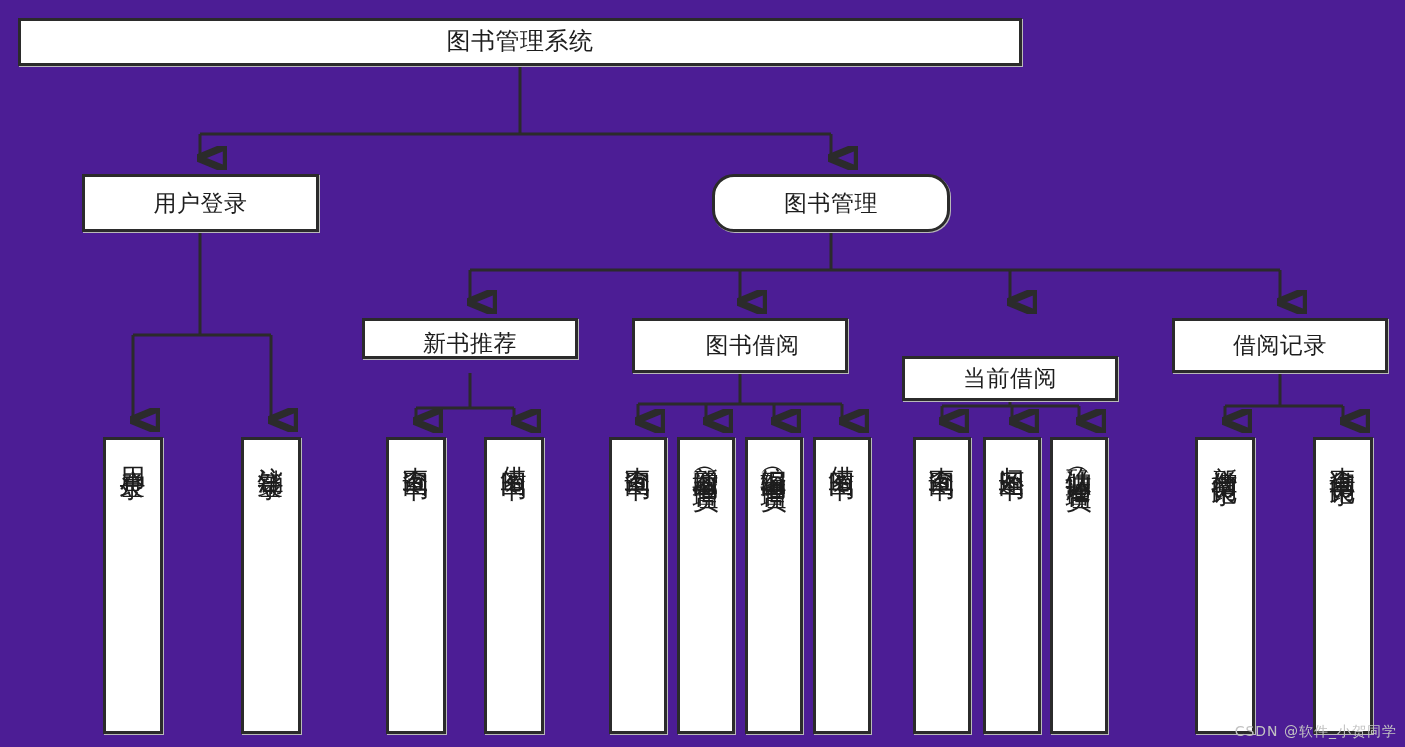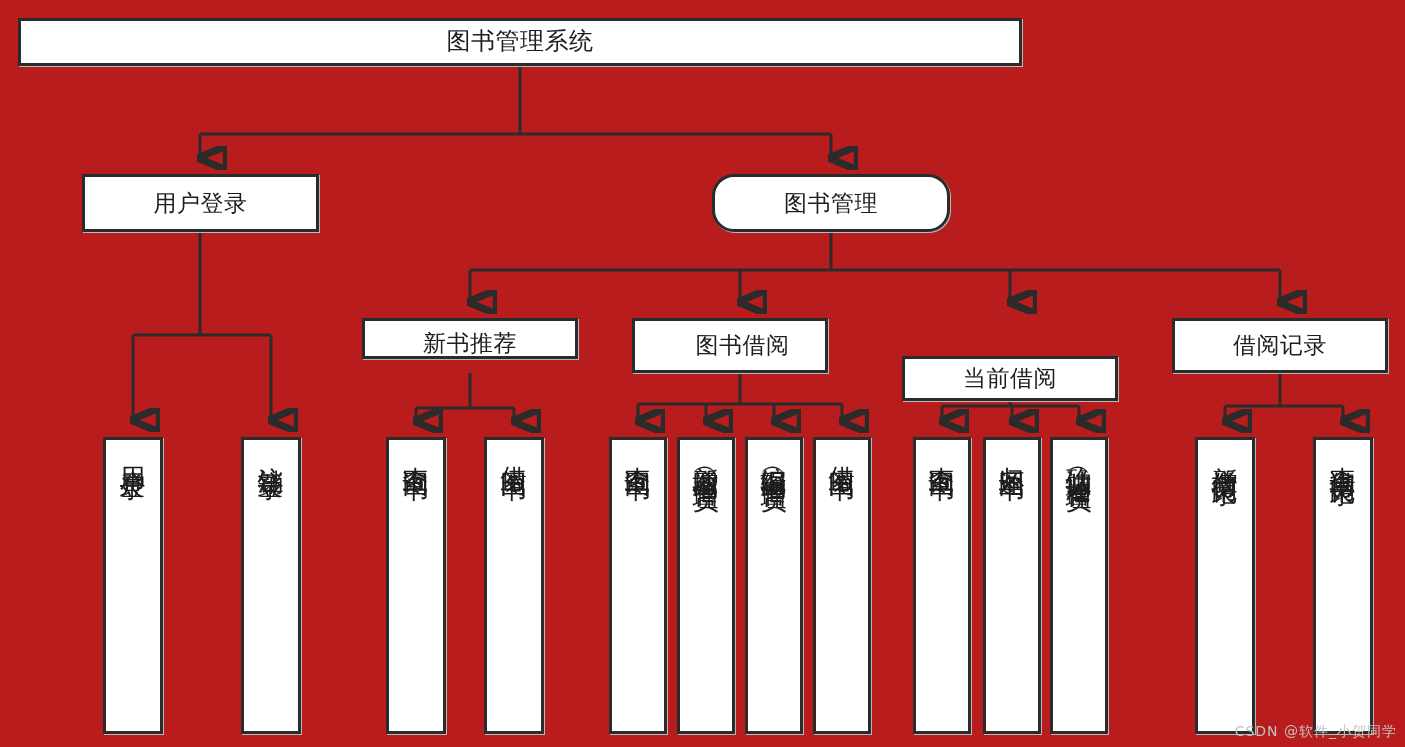--- a/index.html
+++ b/index.html
@@ -7,21 +7,21 @@
     padding: 0;
     background: #ffffff;
   }
   body {
     font-family: "DejaVu Sans", "Liberation Sans", sans-serif;
   }
   #canvas {
     position: relative;
     width: 1405px;
     height: 747px;
-    background: #b91c1c;
+    background: #4c1d95;
     overflow: hidden;
   }
   .node {
     position: absolute;
     box-sizing: border-box;
     background: #ffffff;
     border: 3px solid #2b2b2b;
     box-shadow: 1px 1px 0 0 #b9b9b9;
     display: flex;
     align-items: center;
@@ -139,21 +139,21 @@
   <div class="node h" style="left: 82px; top: 174px; width: 237px; height: 58px;">
     <span class="node-label">用户登录</span>
   </div>
   <div class="node h" style="left: 712px; top: 174px; width: 238px; height: 58px; border-radius: 22px;">
     <span class="node-label">图书管理</span>
   </div>
 
   <div class="node h" style="left: 362px; top: 318px; width: 216px; height: 41px; align-items: flex-end;">
     <span class="node-label">新书推荐</span>
   </div>
-  <div class="node h" style="left: 632px; top: 318px; width: 196px; height: 55px; padding-left: 25px;">
+  <div class="node h" style="left: 632px; top: 318px; width: 216px; height: 55px; padding-left: 25px;">
     <span class="node-label">图书借阅</span>
   </div>
   <div class="node h" style="left: 902px; top: 318px; width: 216px; height: 45px; margin-top: 38px;">
     <span class="node-label">当前借阅</span>
   </div>
   <div class="node h" style="left: 1172px; top: 318px; width: 216px; height: 55px;">
     <span class="node-label">借阅记录</span>
   </div>
 
   <div class="node v" style="left: 103px; top: 437px; width: 60px; height: 297px;">

